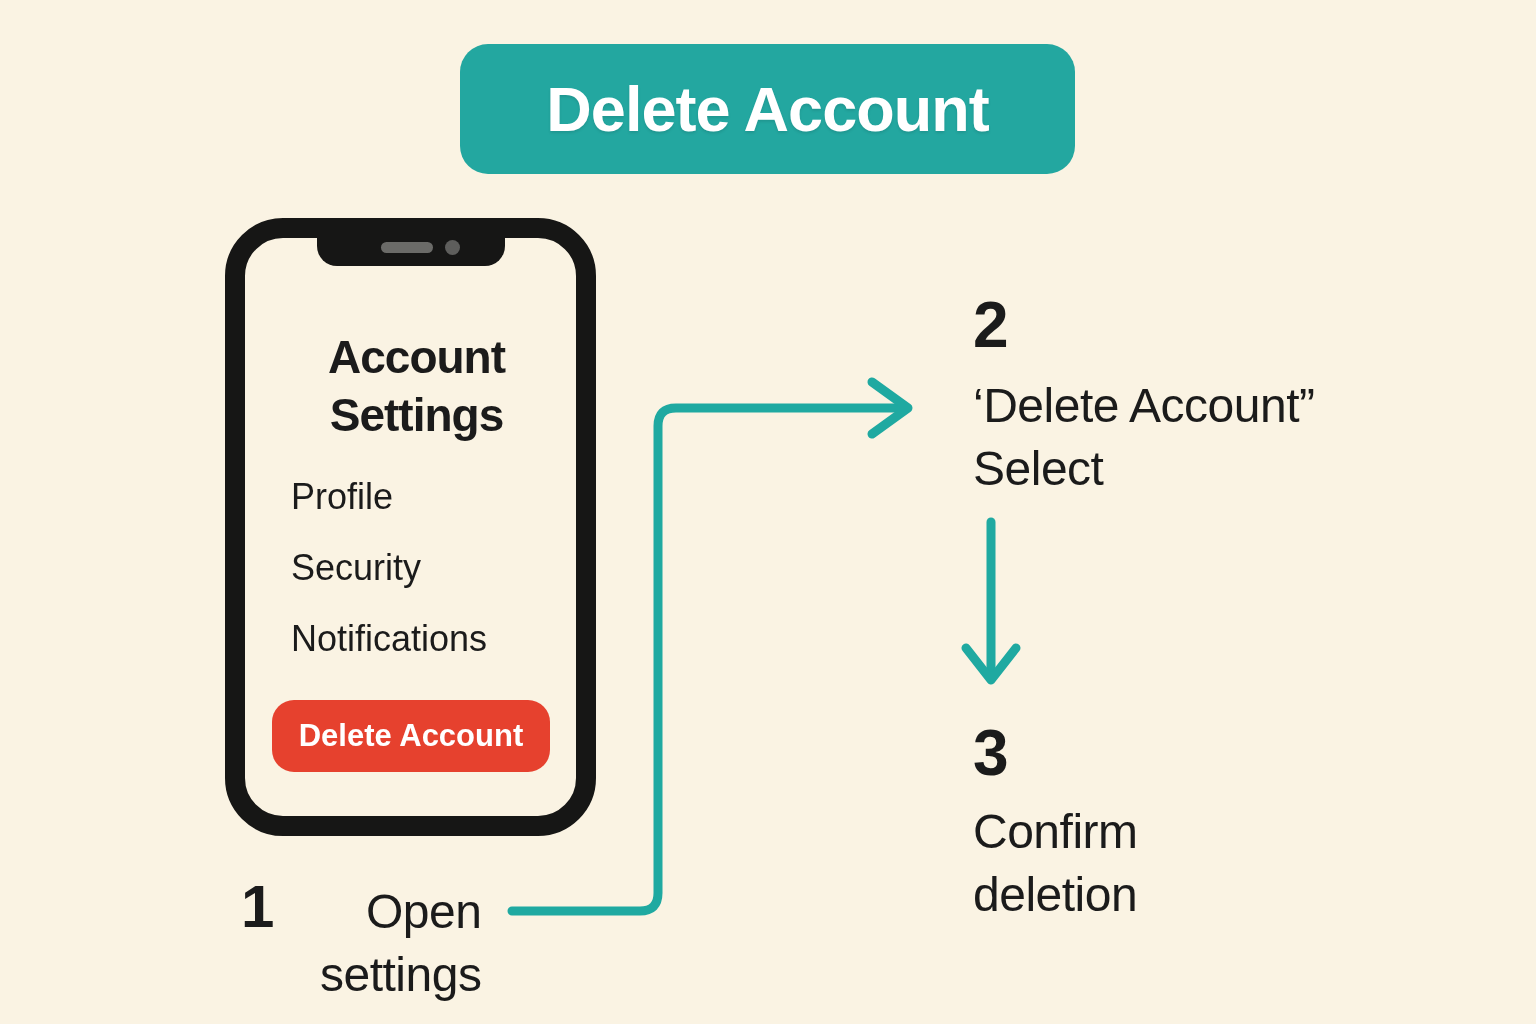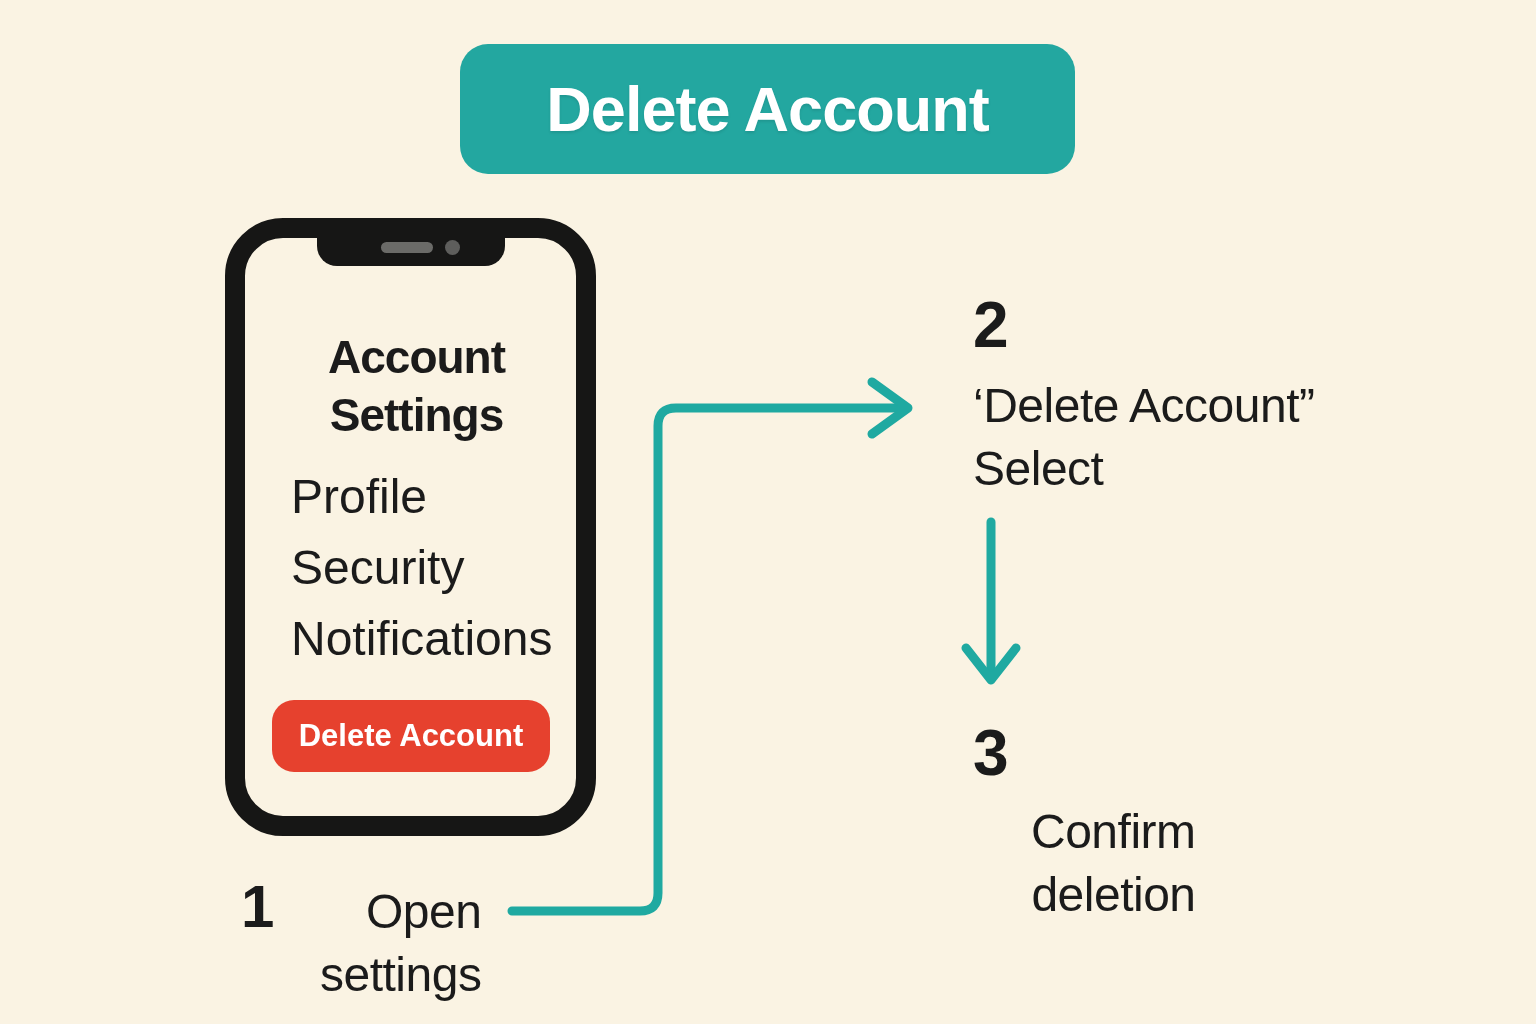--- a/index.html
+++ b/index.html
@@ -90,21 +90,21 @@
     line-height: 58px;
     letter-spacing: -1px;
     padding-left: 6px;
   }
   .menu {
     position: absolute;
     top: 240px;
     left: 46px;
   }
   .menu-item {
-    font-size: 48px;
+    font-size: 36px;
     line-height: 37px;
     margin-bottom: 34px;
     cursor: pointer;
   }
   .delete-btn {
     position: absolute;
     left: 27px;
     top: 462px;
     width: 278px;
     height: 72px;
@@ -129,21 +129,21 @@
   .n1 { left: 241px; top: 872px; font-size: 60px; }
   .n2 { left: 973px; top: 288px; font-size: 64px; }
   .n3 { left: 973px; top: 716px; font-size: 64px; }
   .step-text {
     font-size: 48px;
     line-height: 63px;
     letter-spacing: -0.5px;
   }
   .t1 { left: 320px; top: 880px; text-align: right; }
   .t2 { left: 973px; top: 374px; }
-  .t3 { left: 1031px; top: 800px; text-align: right; }
+  .t3 { left: 973px; top: 800px; }
 
   
   .arrows {
     position: absolute;
     left: 0;
     top: 0;
     width: 1536px;
     height: 1024px;
     pointer-events: none;
   }

